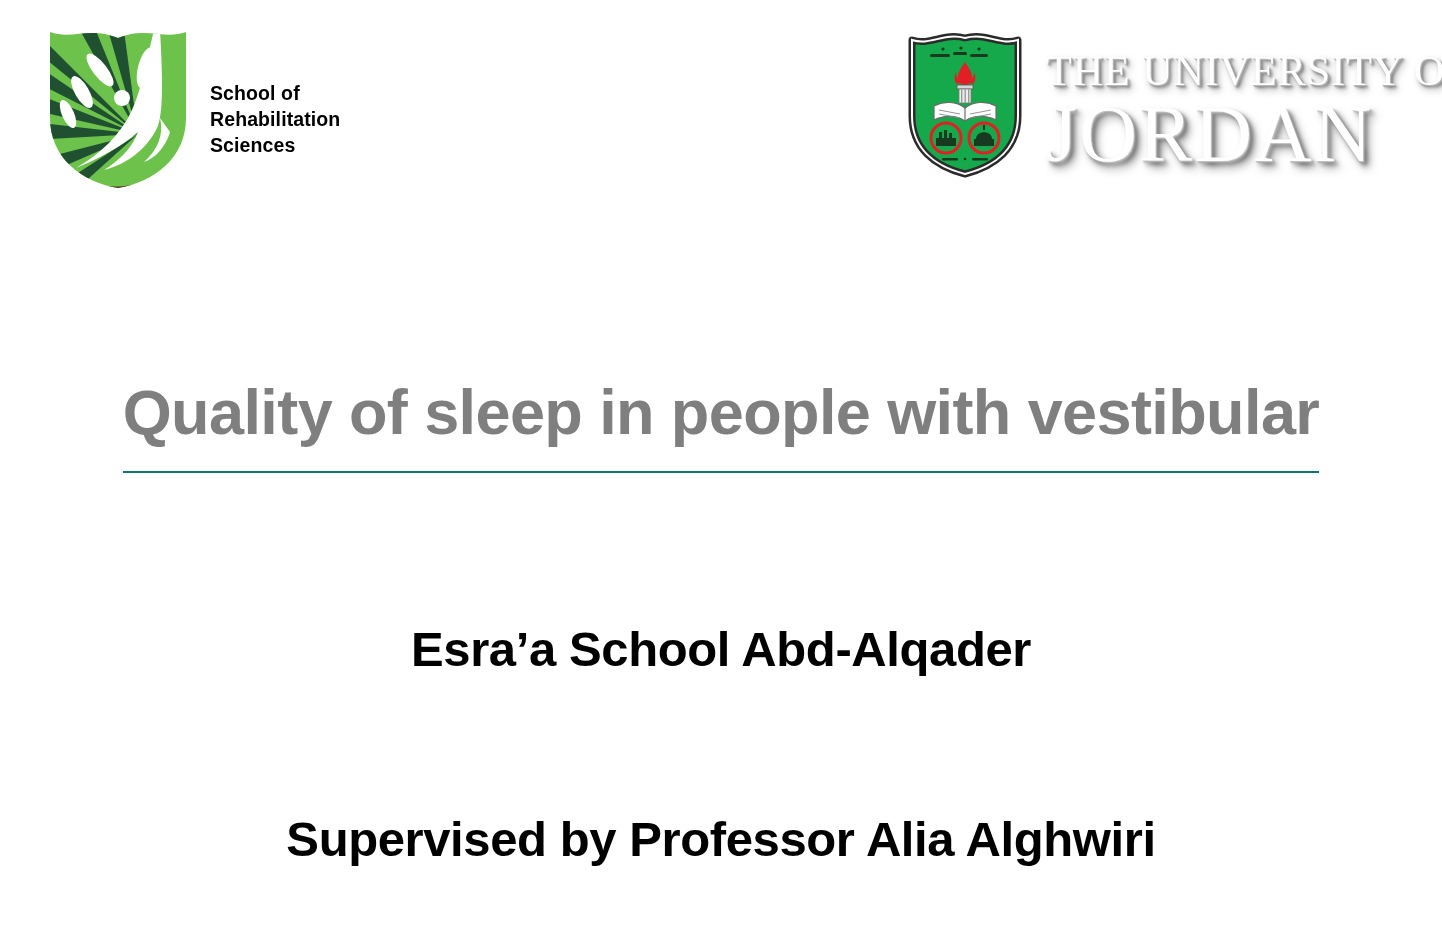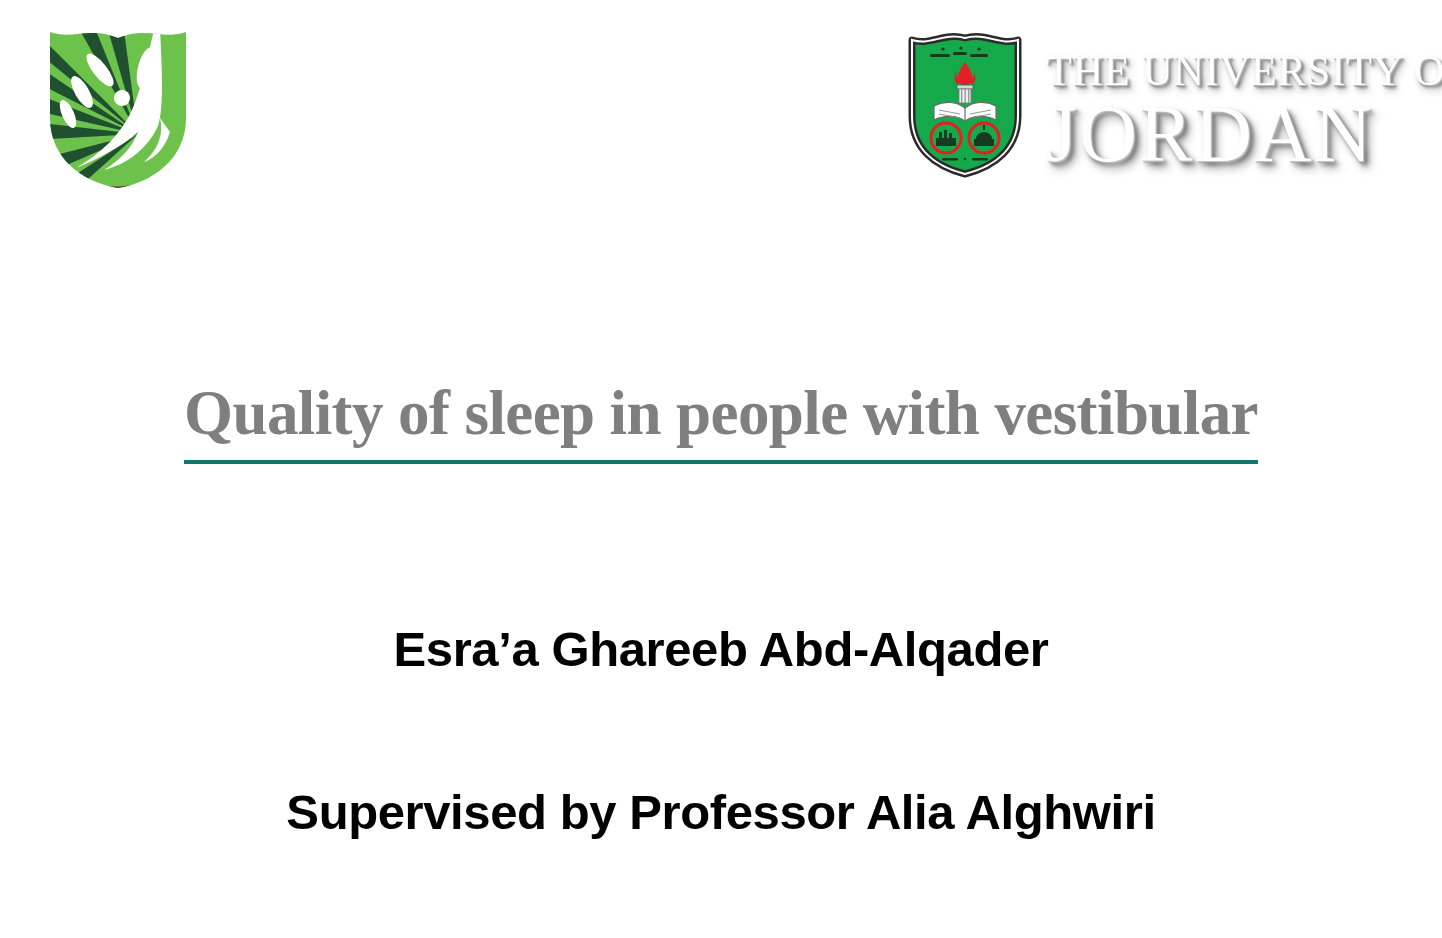--- a/index.html
+++ b/index.html
@@ -121,23 +121,22 @@
     font-family: "Liberation Sans", sans-serif;
     font-weight: bold;
     font-size: 63px;
     line-height: 88px;
     color: #7f7f7f;
     letter-spacing: -0.6px;
     white-space: nowrap;
   }
   .title-line .u {
     display: inline-block;
-    border-bottom: 4px solid #0f766e;
-    padding-bottom: 3px;
-    font-family: Liberation Serif, serif;
+    border-bottom: 2px solid #0f766e;
+    padding-bottom: 15px;
   }
 
   
   .author-wrap {
     position: absolute;
     left: 0;
     top: 618px;
     width: 1442px;
     text-align: center;
   }
@@ -148,21 +147,21 @@
     font-size: 49px;
     line-height: 62px;
     color: #000000;
     letter-spacing: -0.4px;
     white-space: nowrap;
   }
 
   .supervisor-wrap {
     position: absolute;
     left: 0;
-    top: 781px;
+    top: 808px;
     width: 1442px;
     text-align: center;
   }
   .supervisor-line {
     display: block;
     font-family: "Liberation Sans", sans-serif;
     font-weight: bold;
     font-size: 49px;
     line-height: 62px;
     color: #000000;
@@ -207,20 +206,25 @@
               <ellipse cx="80" cy="76" rx="8" ry="8"></ellipse>
             </g>
 
             <path d="M112,8 C104,40 100,66 90,88 C78,114 58,132 34,146 C58,136 80,124 96,110 C90,126 78,138 62,148 C86,142 106,126 116,104 C122,86 120,44 118,8 Z" fill="#ffffff"></path>
             <path d="M118,96 C122,112 116,128 102,140 C114,136 124,124 128,110 Z" fill="#ffffff"></path>
 
             <path d="M24,150 C48,170 104,172 134,140 C130,168 104,176 76,176 C48,176 30,166 24,150 Z" fill="#5b3526"></path>
           </g>
         </svg>
       </div>
+      <div class="srs-text">
+        <div>School of</div>
+        <div>Rehabilitation</div>
+        <div>Sciences</div>
+      </div>
     </div>
 
     <div class="uj-block">
       <div class="uj-shield">
         <svg width="130" height="158" viewBox="0 0 130 158" xmlns="http://www.w3.org/2000/svg">
           <path d="M12,16 C30,22 44,8 65,14 C86,8 100,22 118,16 L118,92 C118,124 96,142 65,150 C34,142 12,124 12,92 Z" fill="#16a94b" stroke="#2b2b2b" stroke-width="7" stroke-linejoin="round"></path>
           <path d="M12,16 C30,22 44,8 65,14 C86,8 100,22 118,16 L118,92 C118,124 96,142 65,150 C34,142 12,124 12,92 Z" fill="none" stroke="#ffffff" stroke-width="2"></path>
 
           <g fill="#173a20">
             <rect x="30" y="30" width="20" height="3" rx="1.5"></rect>
@@ -282,20 +286,20 @@
     </div>
   </div>
 
   <div class="title-wrap">
     <span class="title-line">
       <span class="u">Quality of sleep in people with vestibular</span>
     </span>
   </div>
 
   <div class="author-wrap">
-    <span class="author-line">Esra’a Ghareeb Abd-Alqader</span>
+    <span class="author-line">Esra’a School Abd-Alqader</span>
   </div>
 
   <div class="supervisor-wrap">
     <span class="supervisor-line">Supervised by Professor Alia Alghwiri</span>
   </div>
 
 </div>
 
 </body></html>

